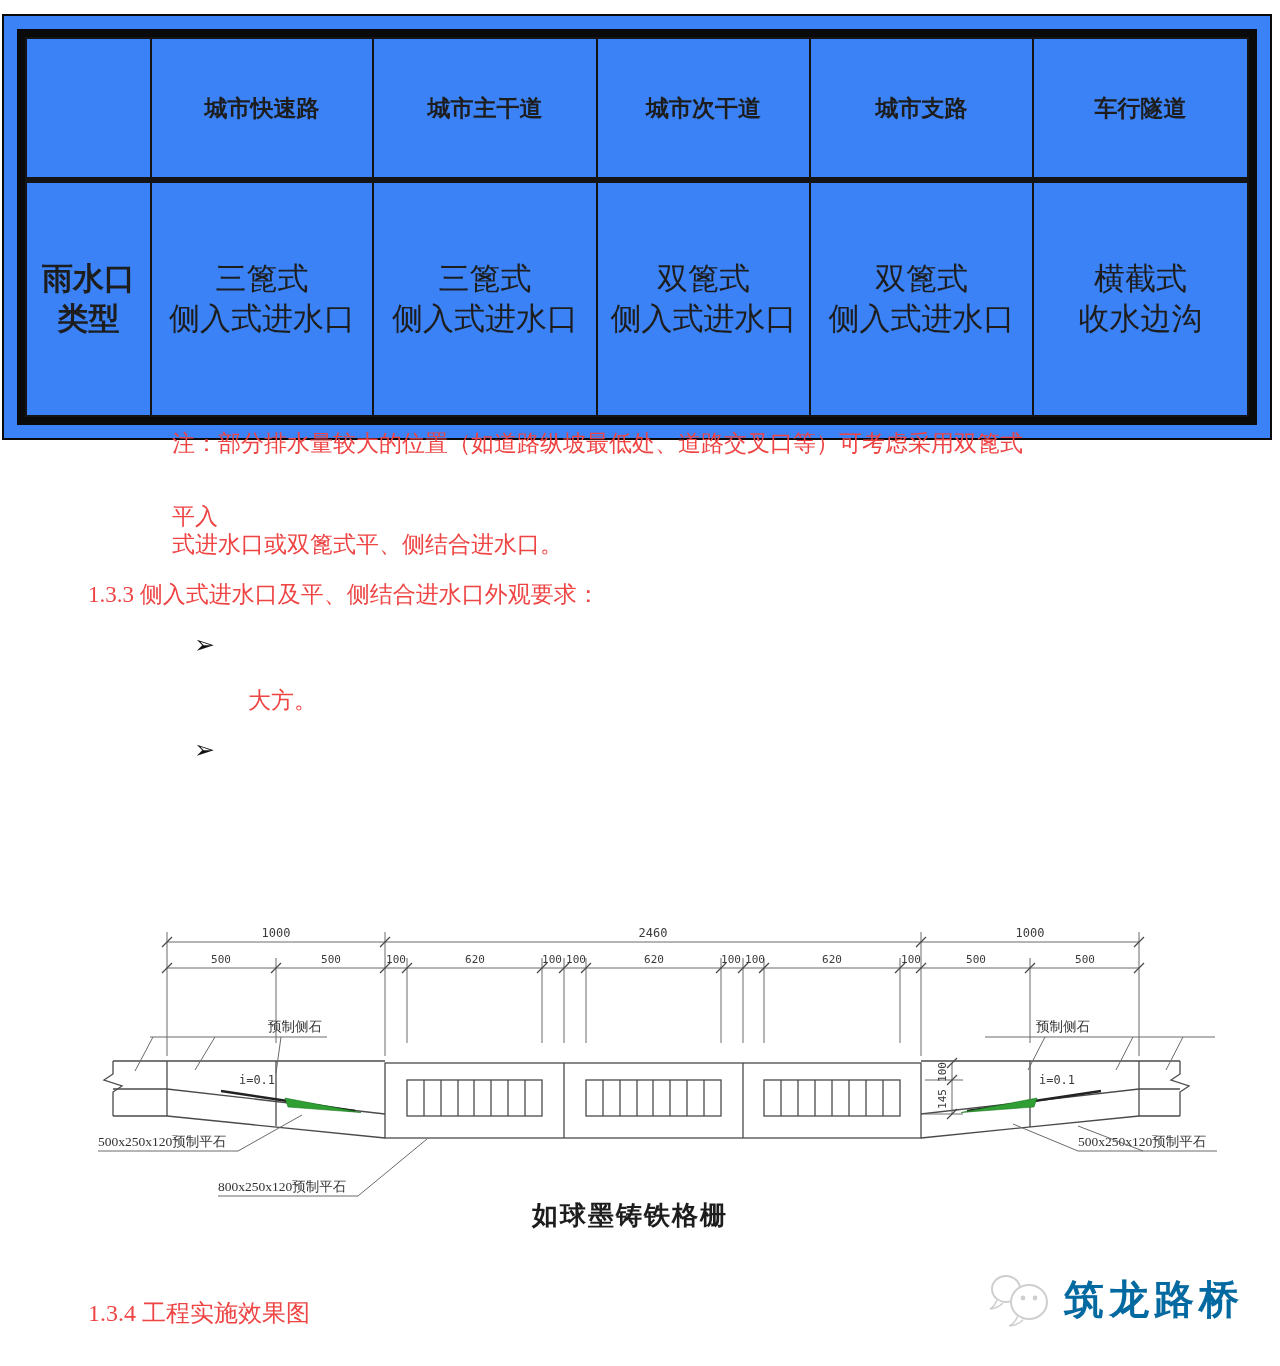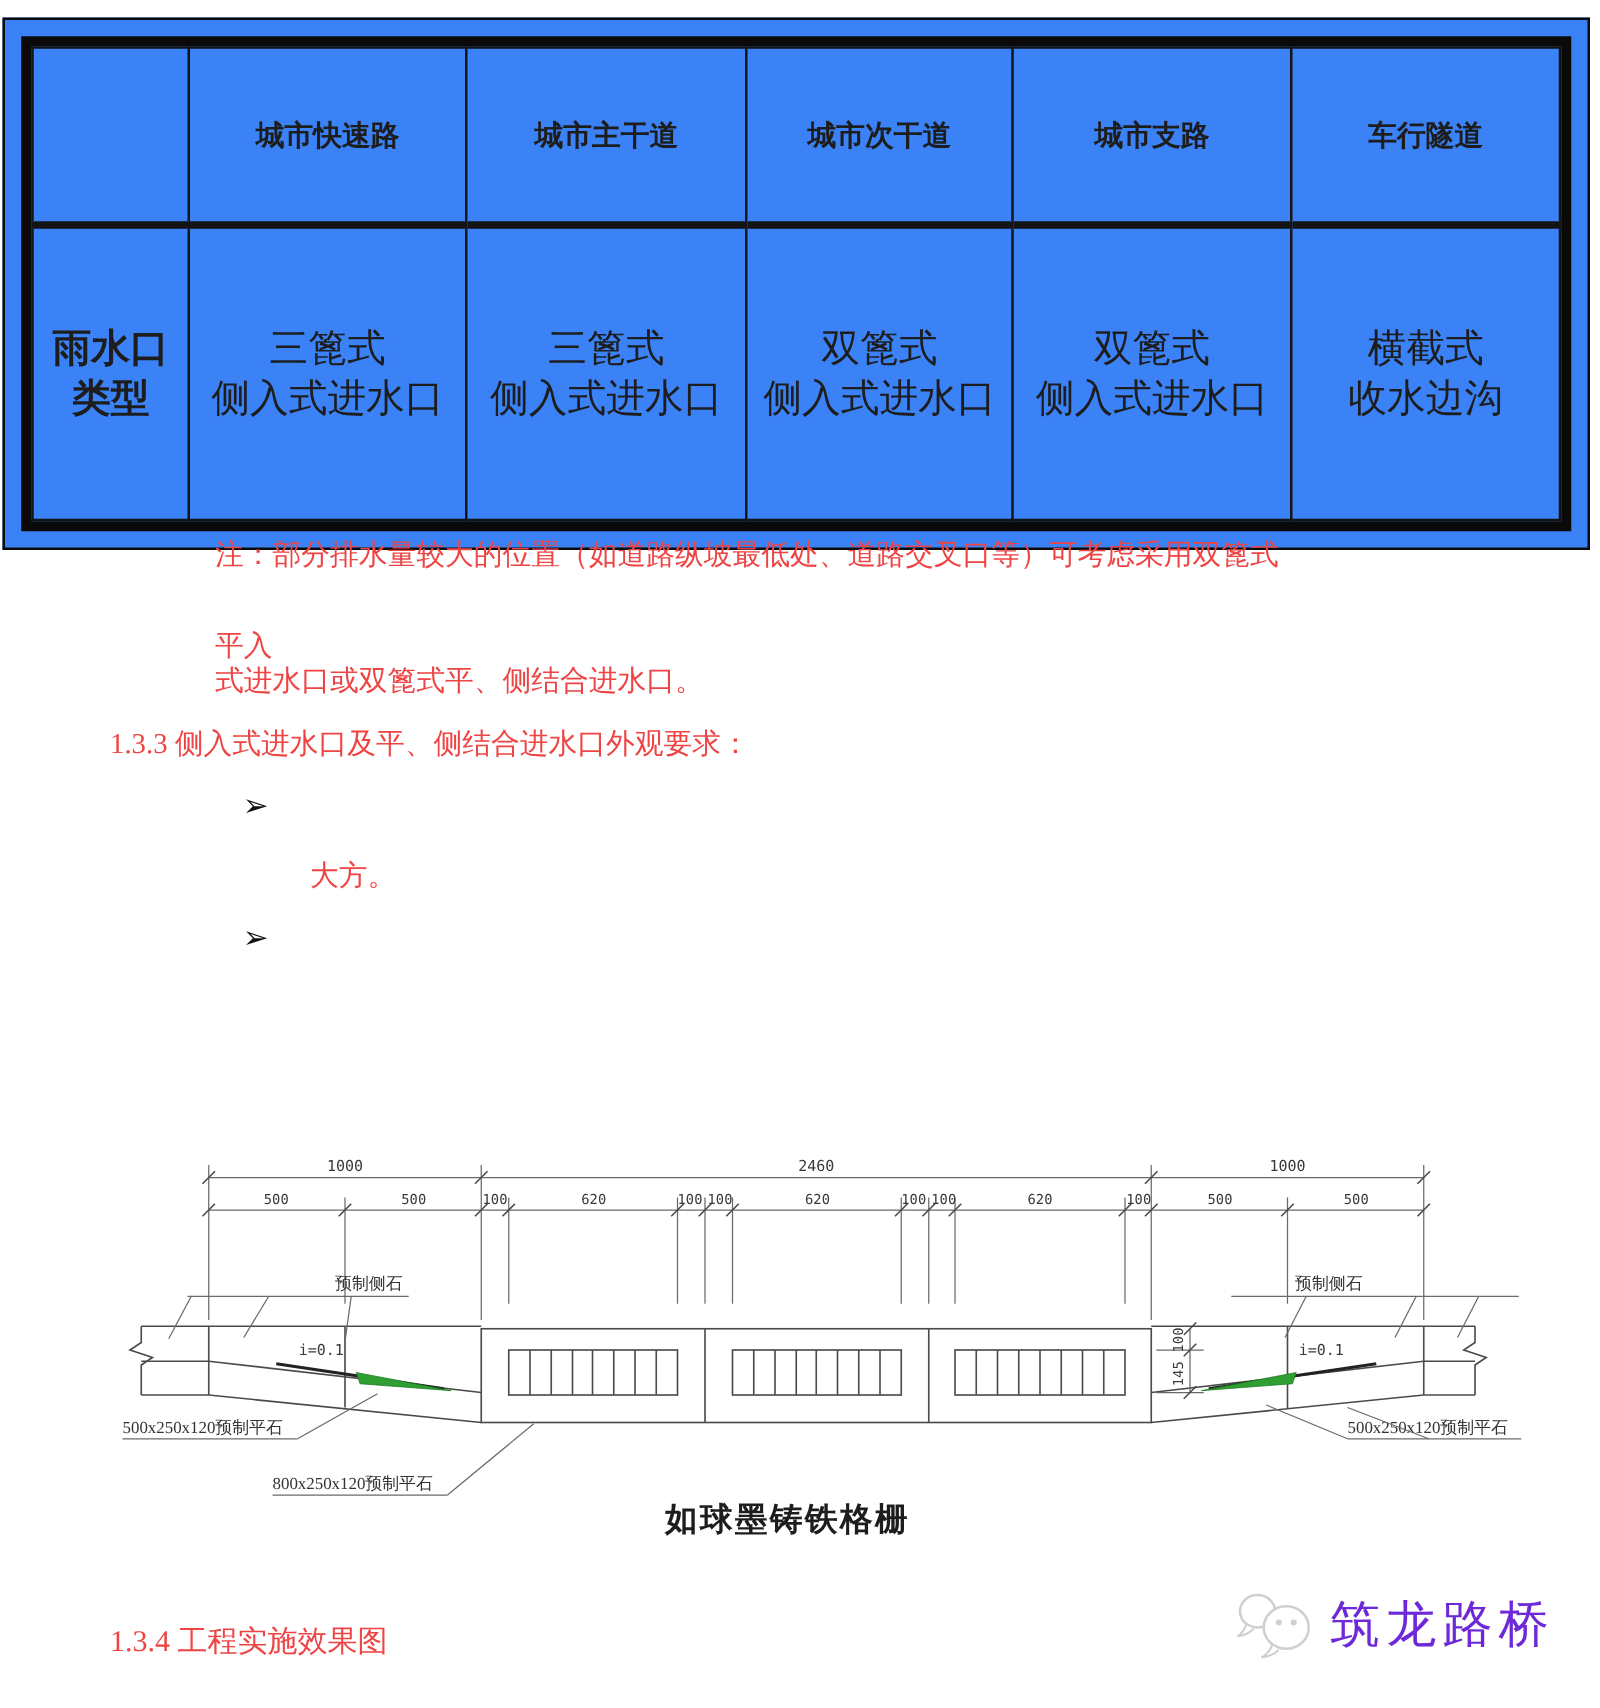--- a/index.html
+++ b/index.html
@@ -23,21 +23,21 @@
            font-weight:bold;font-size:26px;letter-spacing:2px;}
   
   .diagram{position:absolute;left:95px;top:918px;}
   .cad-line{stroke:#4a4a4a;stroke-width:1.3;fill:none;}
   .thin{stroke:#6a6a6a;stroke-width:1;fill:none;}
   .cad-num{font-family:"DejaVu Sans Mono",monospace;font-size:12px;fill:#3a3a3a;}
   .cad-num-s{font-family:"DejaVu Sans Mono",monospace;font-size:11px;fill:#3a3a3a;}
   .cad-cjk{font-family:"Liberation Serif",serif;font-size:13.5px;fill:#333;}
   
   .watermark{position:absolute;left:988px;top:1268px;display:flex;align-items:center;gap:10px;}
-  .wm-text{font-size:40px;color:#6d28d9;letter-spacing:5px;font-weight:400;
+  .wm-text{font-size:40px;color:#0369a1;letter-spacing:5px;font-weight:700;
            text-shadow:0 1px 0 #ffffff,0 0 1px #cfcfcf;}
 </style>
 </head>
 <body>
 
 <div class="canvas">
 
   <div class="tbl-wrap">
     <div class="tbl-inner">
       <table class="grid">

